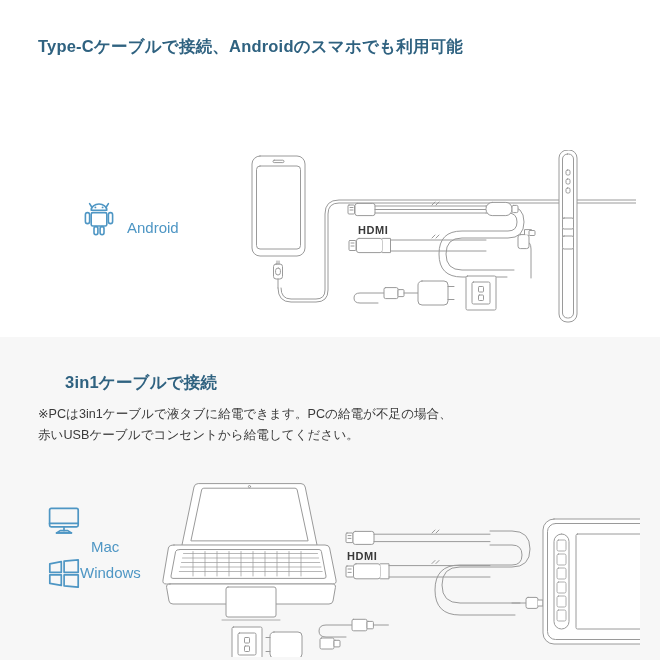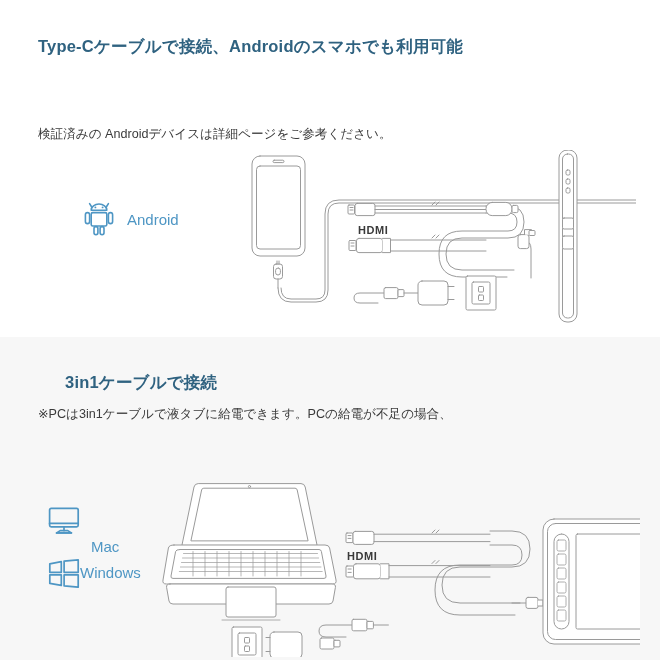--- a/index.html
+++ b/index.html
@@ -67,37 +67,36 @@
 <body>
 
 <div class="page">
 
   <div class="section section-top">
 
     <div class="heading" style="left:38px; top:36px;">Type-Cケーブルで接続、Androidのスマホでも利用可能</div>
 
 
 
-    <div class="body-text" style="left:38px; top:124px;">検証済みの Androidデバイスは詳細ページをご参考ください。</div>
 
     <div class="logo-icon" style="left:84px; top:200px;">
       <svg width="34" height="36" viewBox="0 0 34 36" fill="none" stroke="#4e96c4" stroke-width="1.6" stroke-linecap="round" stroke-linejoin="round">
         <path d="M8 7.5 L5.6 3.6"></path>
         <path d="M22 7.5 L24.4 3.6"></path>
         <path d="M7.2 10.2 a7.8 6.2 0 0 1 15.6 0 z"></path>
         <circle cx="11.4" cy="7.4" r="0.95" fill="#4e96c4" stroke="none"></circle>
         <circle cx="18.6" cy="7.4" r="0.95" fill="#4e96c4" stroke="none"></circle>
         <rect x="7.2" y="12.6" width="15.6" height="13.4" rx="1.6"></rect>
         <rect x="1.4" y="12.6" width="4.2" height="11" rx="2.1"></rect>
         <rect x="24.4" y="12.6" width="4.2" height="11" rx="2.1"></rect>
         <rect x="10" y="26.6" width="3.9" height="8.2" rx="1.95"></rect>
         <rect x="16.1" y="26.6" width="3.9" height="8.2" rx="1.95"></rect>
       </svg>
     </div>
-    <div class="os-label" style="left:127px; top:211px;">Android</div>
+    <div class="os-label" style="left:127px; top:219px;">Android</div>
 
     <div class="art" style="left:236px; top:150px;">
       <svg width="400" height="180" viewBox="0 0 400 180" fill="none" stroke="#9a9a9a" stroke-width="1" stroke-linecap="round" stroke-linejoin="round">
 
         <rect x="16" y="6" width="53" height="100" rx="8" fill="#ffffff"></rect>
         <rect x="20.5" y="16" width="44" height="83" rx="3.5" fill="#ffffff"></rect>
         <rect x="37" y="10.2" width="11" height="2.4" rx="1.2" fill="#ffffff"></rect>
 
         <rect x="37.5" y="114" width="9" height="15" rx="2.6" fill="#ffffff"></rect>
         <path d="M41 111 v3.5 M43 111 v3.5"></path>
@@ -157,20 +156,21 @@
       </svg>
     </div>
   </div>
 
   <div class="section section-bottom">
 
     <div class="heading" style="left:38px; top:35px;margin-left:27px;">3in1ケーブルで接続</div>
 
     <div class="body-text" style="left:38px; top:67px;">※PCは3in1ケーブルで液タブに給電できます。PCの給電が不足の場合、</div>
 
+    <div class="body-text" style="left:38px; top:88px;">赤いUSBケーブルでコンセントから給電してください。</div>
 
     <div class="logo-icon" style="left:48px; top:170px;">
       <svg width="32" height="28" viewBox="0 0 32 28" fill="none" stroke="#4e96c4" stroke-width="1.7" stroke-linecap="round" stroke-linejoin="round">
         <rect x="1.6" y="1.4" width="28.6" height="18.4" rx="1.6"></rect>
         <path d="M1.6 16.4 H30.2"></path>
         <path d="M16 19.8 V23.6"></path>
         <path d="M8.6 25.9 H23.4"></path>
         <path d="M12.2 23.6 H19.8 L23.4 25.9 H8.6 Z"></path>
       </svg>
     </div>

